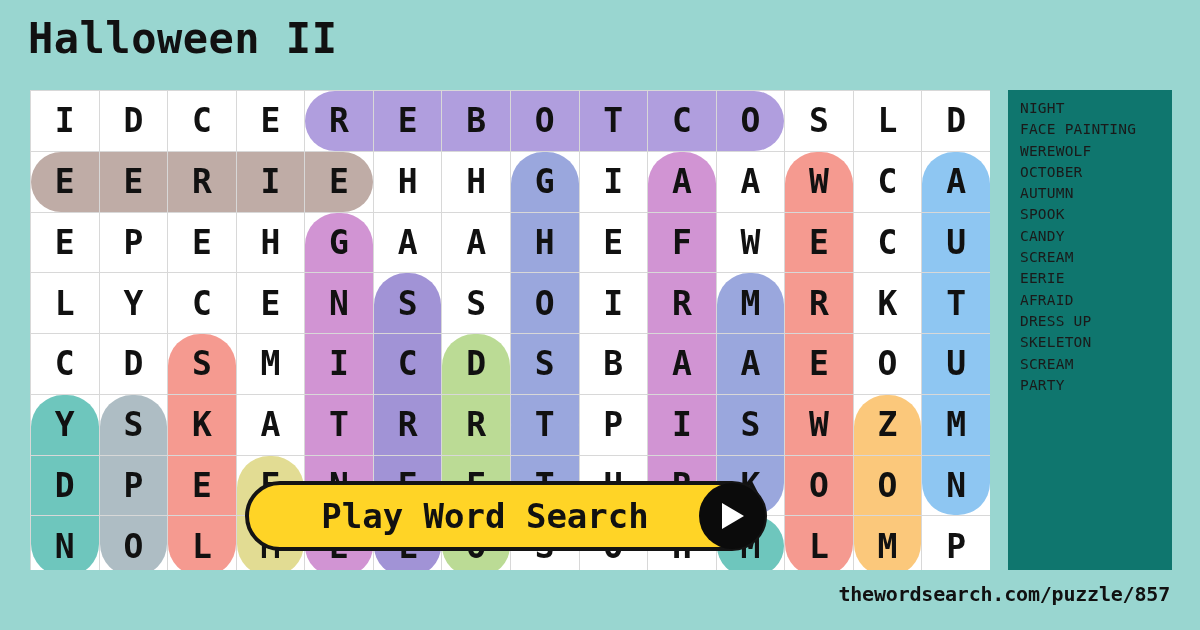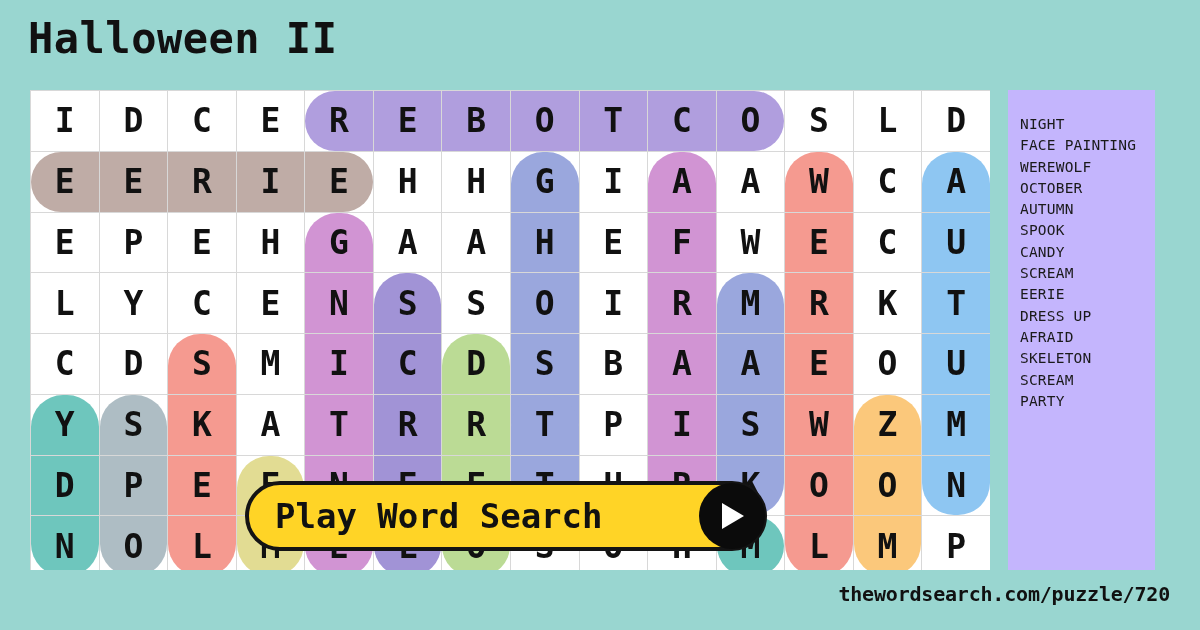--- a/index.html
+++ b/index.html
@@ -78,24 +78,24 @@
   .hl.r-start  { border-top-left-radius: 32px;  border-bottom-left-radius: 32px; }
   .hl.r-end    { border-top-right-radius: 32px; border-bottom-right-radius: 32px; }
   .hl.c-start  { border-top-left-radius: 32px;  border-top-right-radius: 32px; }
   .hl.c-end    { border-bottom-left-radius: 32px; border-bottom-right-radius: 32px; }
 
   
   #wordlist-panel {
     position: absolute;
     left: 1008px;
     top: 90px;
-    width: 147px;
+    width: 164px;
     height: 480px;
-    background: #c4b5fd;
-    padding: 24px 0 0 12px;
+    background: #0f766e;
+    padding: 8px 0 0 12px;
   }
 
   .word-item {
     font-family: "DejaVu Sans Mono", monospace;
     font-size: 14.5px;
     line-height: 21.3px;
     color: #1a1a1a;
     letter-spacing: 0.2px;
     white-space: nowrap;
   }
@@ -110,21 +110,21 @@
     background: #FFD426;
     border: 4px solid #141414;
     border-radius: 40px;
     display: flex;
     align-items: center;
     z-index: 50;
   }
 
   #play-button-label {
     flex: 1;
-    text-align: left;
+    text-align: center;
     font-family: "DejaVu Sans Mono", monospace;
     font-size: 34px;
     font-weight: bold;
     color: #111111;
     padding-left: 26px;
     letter-spacing: 0px;
     white-space: nowrap;
   }
 
   #play-icon-circle {
@@ -598,30 +598,30 @@
   <div id="wordlist-items">
       <div class="word-item">NIGHT</div>
       <div class="word-item">FACE PAINTING</div>
       <div class="word-item">WEREWOLF</div>
       <div class="word-item">OCTOBER</div>
       <div class="word-item">AUTUMN</div>
       <div class="word-item">SPOOK</div>
       <div class="word-item">CANDY</div>
       <div class="word-item">SCREAM</div>
       <div class="word-item">EERIE</div>
+      <div class="word-item">AFRAID</div>
       <div class="word-item">DRESS UP</div>
-      <div class="word-item">AFRAID</div>
       <div class="word-item">SKELETON</div>
       <div class="word-item">SCREAM</div>
       <div class="word-item">PARTY</div>
     </div>
 </div>
 
 <div id="play-button">
   <div id="play-button-label">Play Word Search</div>
   <div id="play-icon-circle">
     <svg width="30" height="32" viewBox="0 0 30 32" aria-hidden="true">
       <polygon points="5,3 27,16 5,29" fill="#ffffff"></polygon>
     </svg>
   </div>
 </div>
 
-<div id="footer-url">thewordsearch.com/puzzle/720</div>
+<div id="footer-url">thewordsearch.com/puzzle/857</div>
 
 </body></html>

